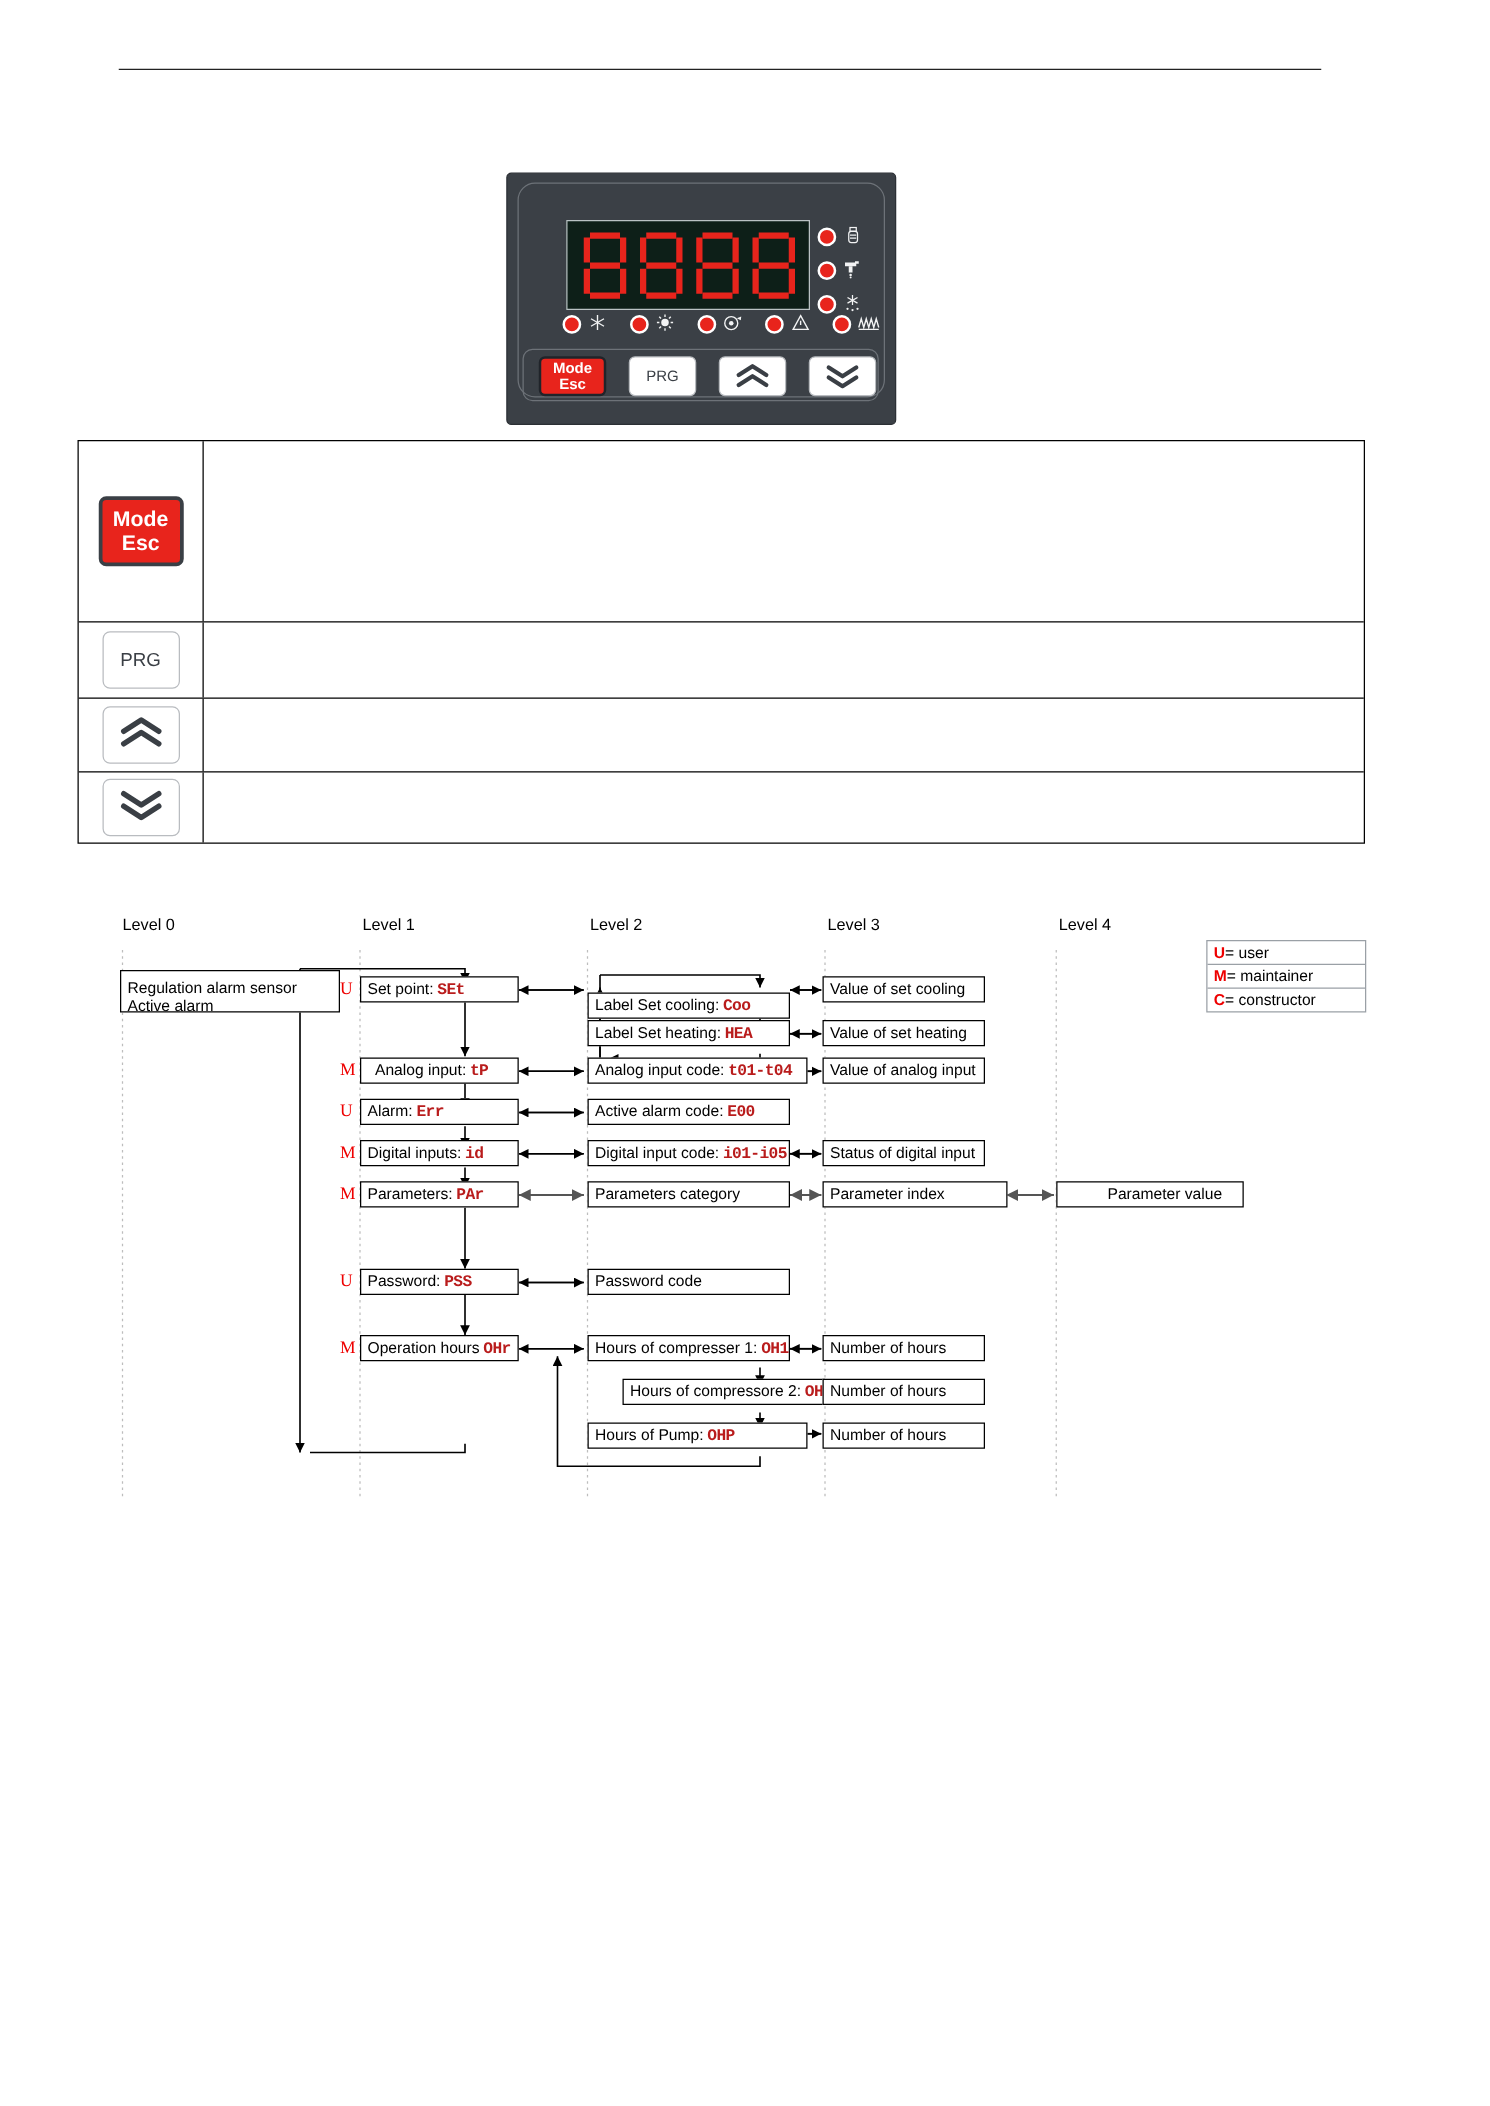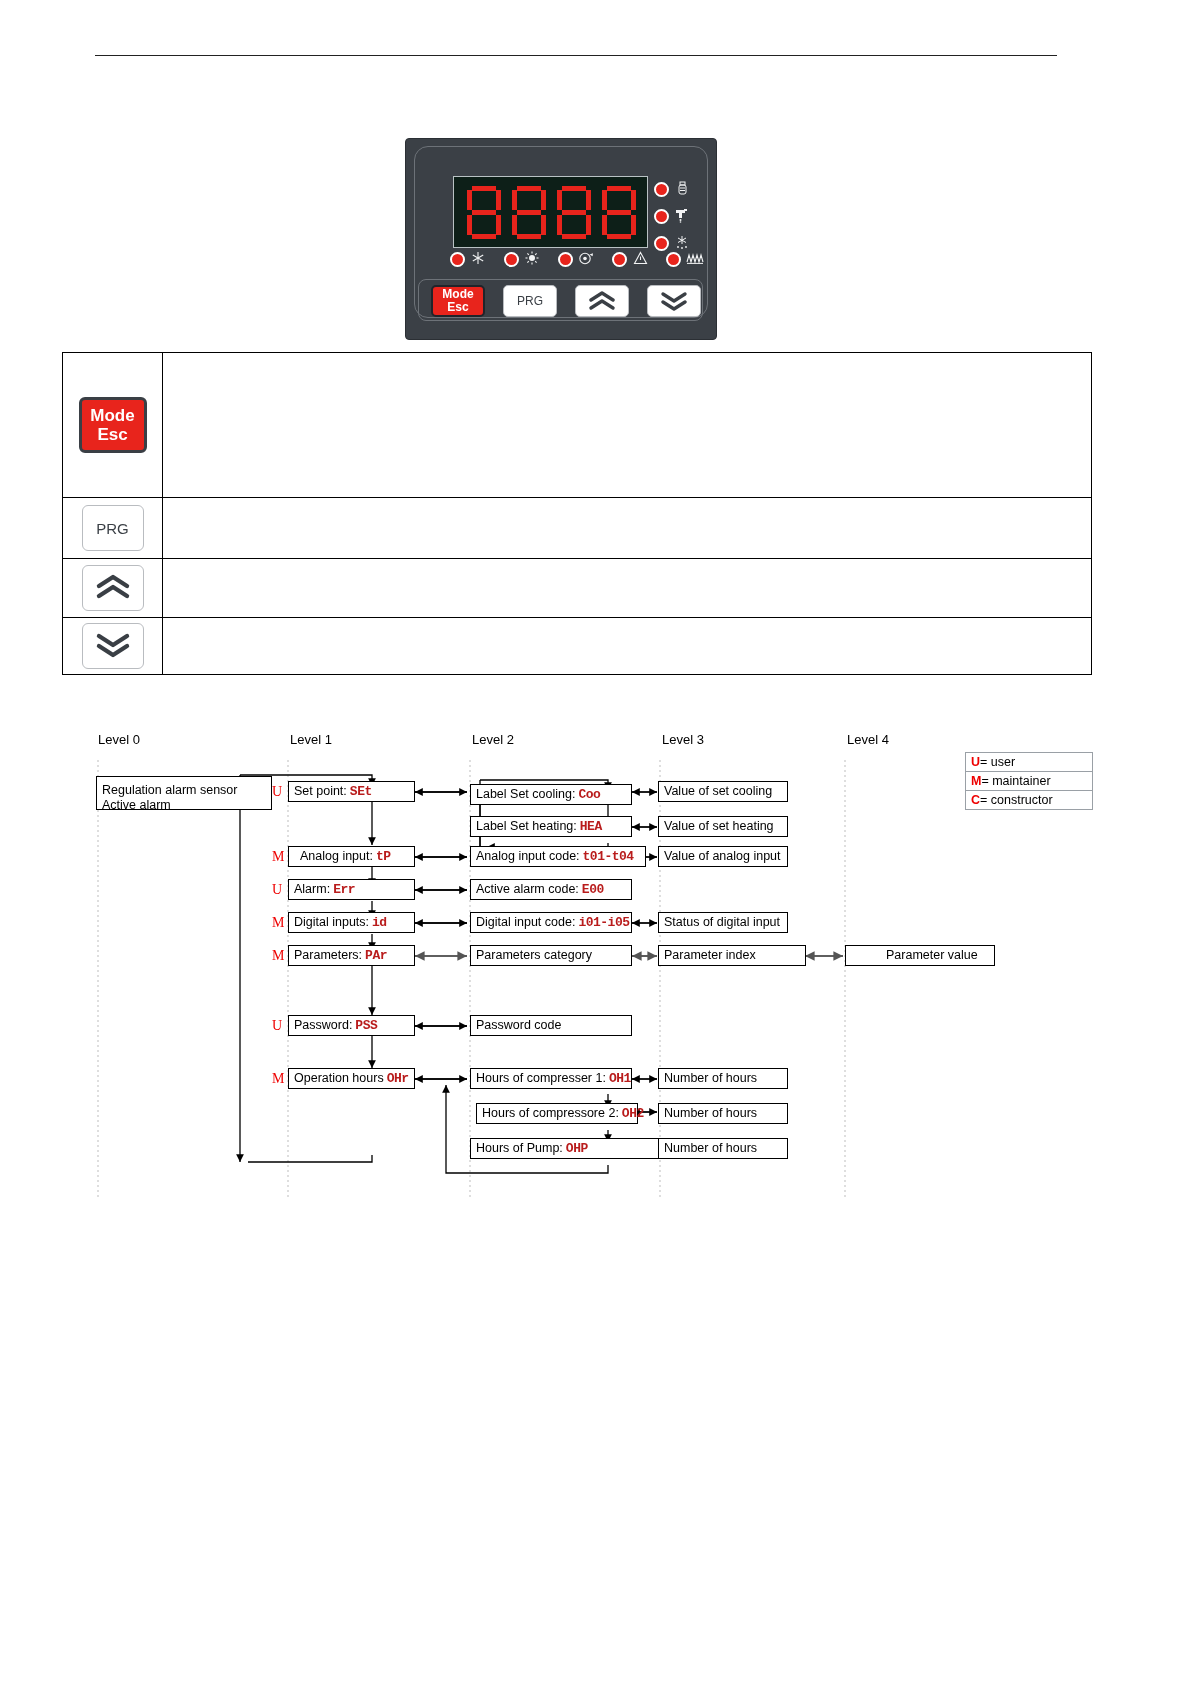--- a/index.html
+++ b/index.html
@@ -642,21 +642,21 @@
   </div>
   <div class="node" style="left:288px; top:315px; width:127px; height:21px;">
     <span>Password:</span>
     <span class="code">PSS</span>
   </div>
   <div class="node" style="left:288px; top:368px; width:127px; height:21px;">
     <span>Operation hours</span>
     <span class="code">OHr</span>
   </div>
 
-  <div class="node" style="left:470px; top:84px; width:162px; height:21px;align-items:center;">
+  <div class="node" style="left:470px; top:94px; width:162px; height:21px;align-items:center;">
     <span>Label Set cooling:</span>
     <span class="code">Coo</span>
   </div>
   <div class="node" style="left:470px; top:116px; width:162px; height:21px;">
     <span>Label Set heating:</span>
     <span class="code">HEA</span>
   </div>
   <div class="node" style="left:470px; top:146px; width:176px; height:21px;">
     <span>Analog input code:</span>
     <span class="code">t01-t04</span>
@@ -672,25 +672,25 @@
   <div class="node" style="left:470px; top:245px; width:162px; height:21px;">
     <span>Parameters category</span>
   </div>
   <div class="node" style="left:470px; top:315px; width:162px; height:21px;">
     <span>Password code</span>
   </div>
   <div class="node" style="left:470px; top:368px; width:162px; height:21px;">
     <span>Hours of compresser 1:</span>
     <span class="code">OH1</span>
   </div>
-  <div class="node" style="left:476px; top:403px; width:162px; height:21px;">
+  <div class="node" style="left:498px; top:403px; width:162px; height:21px;">
     <span>Hours of compressore 2:</span>
     <span class="code">OH2</span>
   </div>
-  <div class="node" style="left:470px; top:438px; width:194px; height:21px;text-align:right;">
+  <div class="node" style="left:470px; top:438px; width:176px; height:21px;text-align:right;">
     <span>Hours of Pump:</span>
     <span class="code">OHP</span>
   </div>
 
   <div class="node" style="left:658px; top:81px; width:130px; height:21px;">
     <span>Value of set cooling</span>
   </div>
   <div class="node" style="left:658px; top:116px; width:130px; height:21px;">
     <span>Value of set heating</span>
   </div>

